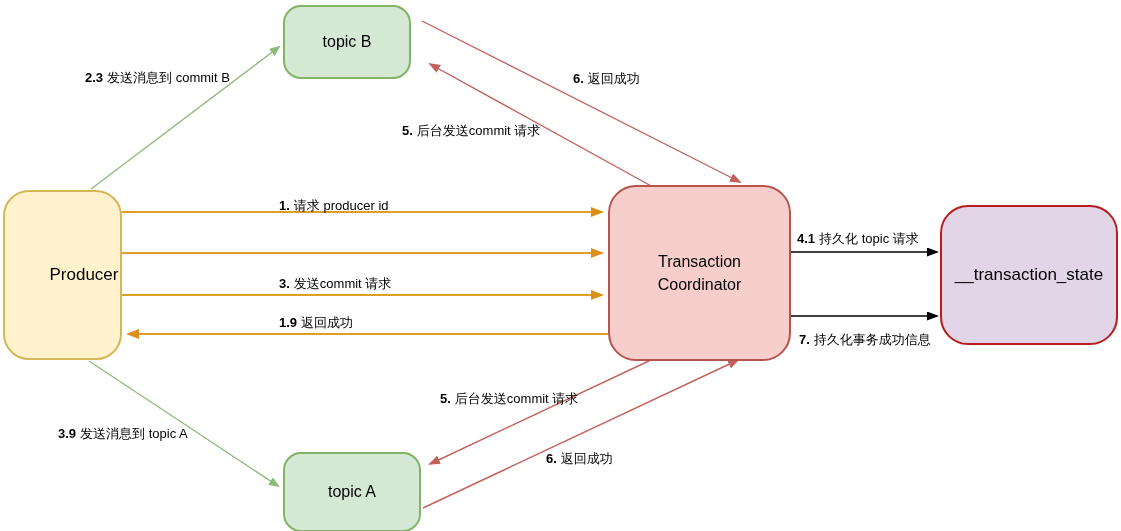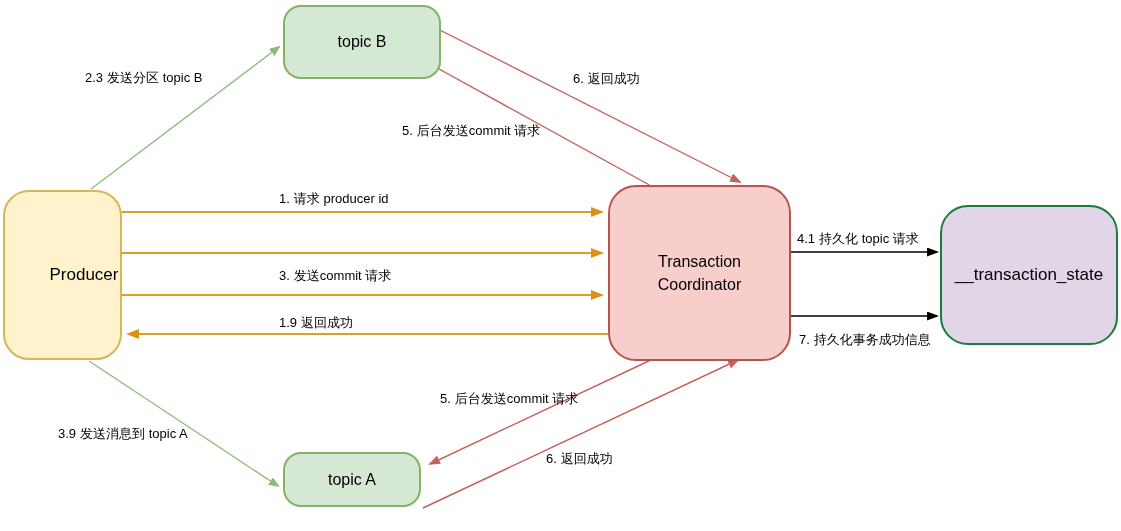--- a/index.html
+++ b/index.html
@@ -34,42 +34,42 @@
   .node-producer {
     left: 3px; top: 190px; width: 119px; height: 170px;
     background: #FFF2CC; border: 2px solid #D6B656; border-radius: 26px;
     font-size: 17px;
     padding-left: 43px;
   }
   .node-topic {
     background: #D5E8D4; border: 2px solid #82B366; border-radius: 18px;
     font-size: 16px;
   }
-  .node-topic-b { left: 283px; top: 5px; width: 158px; height: 74px; }
-  .node-topic-a { left: 283px; top: 452px; width: 138px; height: 55px; }
+  .node-topic-b { left: 283px; top: 5px; width: 128px; height: 74px; }
+  .node-topic-a { left: 283px; top: 452px; width: 138px; height: 80px; }
   .node-coordinator {
     left: 608px; top: 185px; width: 183px; height: 176px;
     background: #F8CECC; border: 2px solid #B85450; border-radius: 28px;
     font-size: 16px; line-height: 1.45;
   }
   .node-coordinator .node-label { width: 120px; }
   .node-state {
     left: 940px; top: 205px; width: 178px; height: 140px;
-    background: #E1D5E7; border: 2px solid #15803d; border-radius: 28px;
+    background: #E1D5E7; border: 2px solid #b91c1c; border-radius: 28px;
     font-size: 17px;
   }
   .edge-label {
     position: absolute;
     z-index: 3;
     font-size: 13px;
     line-height: 15px;
     white-space: nowrap;
     color: #000000;
   }
-  .edge-label .num { font-weight: normal; margin-right: 4px; }
+  .edge-label .num { font-weight: bold; margin-right: 4px; }
 </style>
 </head>
 <body>
 
 <div class="canvas">
 
   <svg class="wires" viewBox="0 0 1121 531" xmlns="http://www.w3.org/2000/svg">
     <defs>
       <marker id="mGold" markerUnits="userSpaceOnUse" markerWidth="13" markerHeight="10" refX="11" refY="5" orient="auto">
         <path d="M0,0 L13,5 L0,10 z" fill="#DC9018"></path>
@@ -120,35 +120,35 @@
   </div>
 
   <div class="node node-coordinator">
     <span class="node-label">Transaction Coordinator</span>
   </div>
 
   <div class="node node-state">
     <span class="node-label">__transaction_state</span>
   </div>
 
-  <div class="edge-label" style="left:279px; top:191px;">
+  <div class="edge-label" style="left:279px; top:198px;">
     <span class="num">1.</span><span>请求 producer id</span>
   </div>
 
 
-  <div class="edge-label" style="left:279px; top:268px;">
+  <div class="edge-label" style="left:279px; top:276px;">
     <span class="num">3.</span><span>发送commit 请求</span>
   </div>
 
   <div class="edge-label" style="left:279px; top:315px;">
     <span class="num">1.9</span><span>返回成功</span>
   </div>
 
   <div class="edge-label" style="left:85px; top:70px;">
-    <span class="num">2.3</span><span>发送分区 topic B</span>
+    <span class="num">2.3</span><span>发送消息到 commit B</span>
   </div>
 
   <div class="edge-label" style="left:58px; top:426px;">
     <span class="num">3.9</span><span>发送消息到 topic A</span>
   </div>
 
   <div class="edge-label" style="left:402px; top:123px;">
     <span class="num">5.</span><span>后台发送commit 请求</span>
   </div>
 

